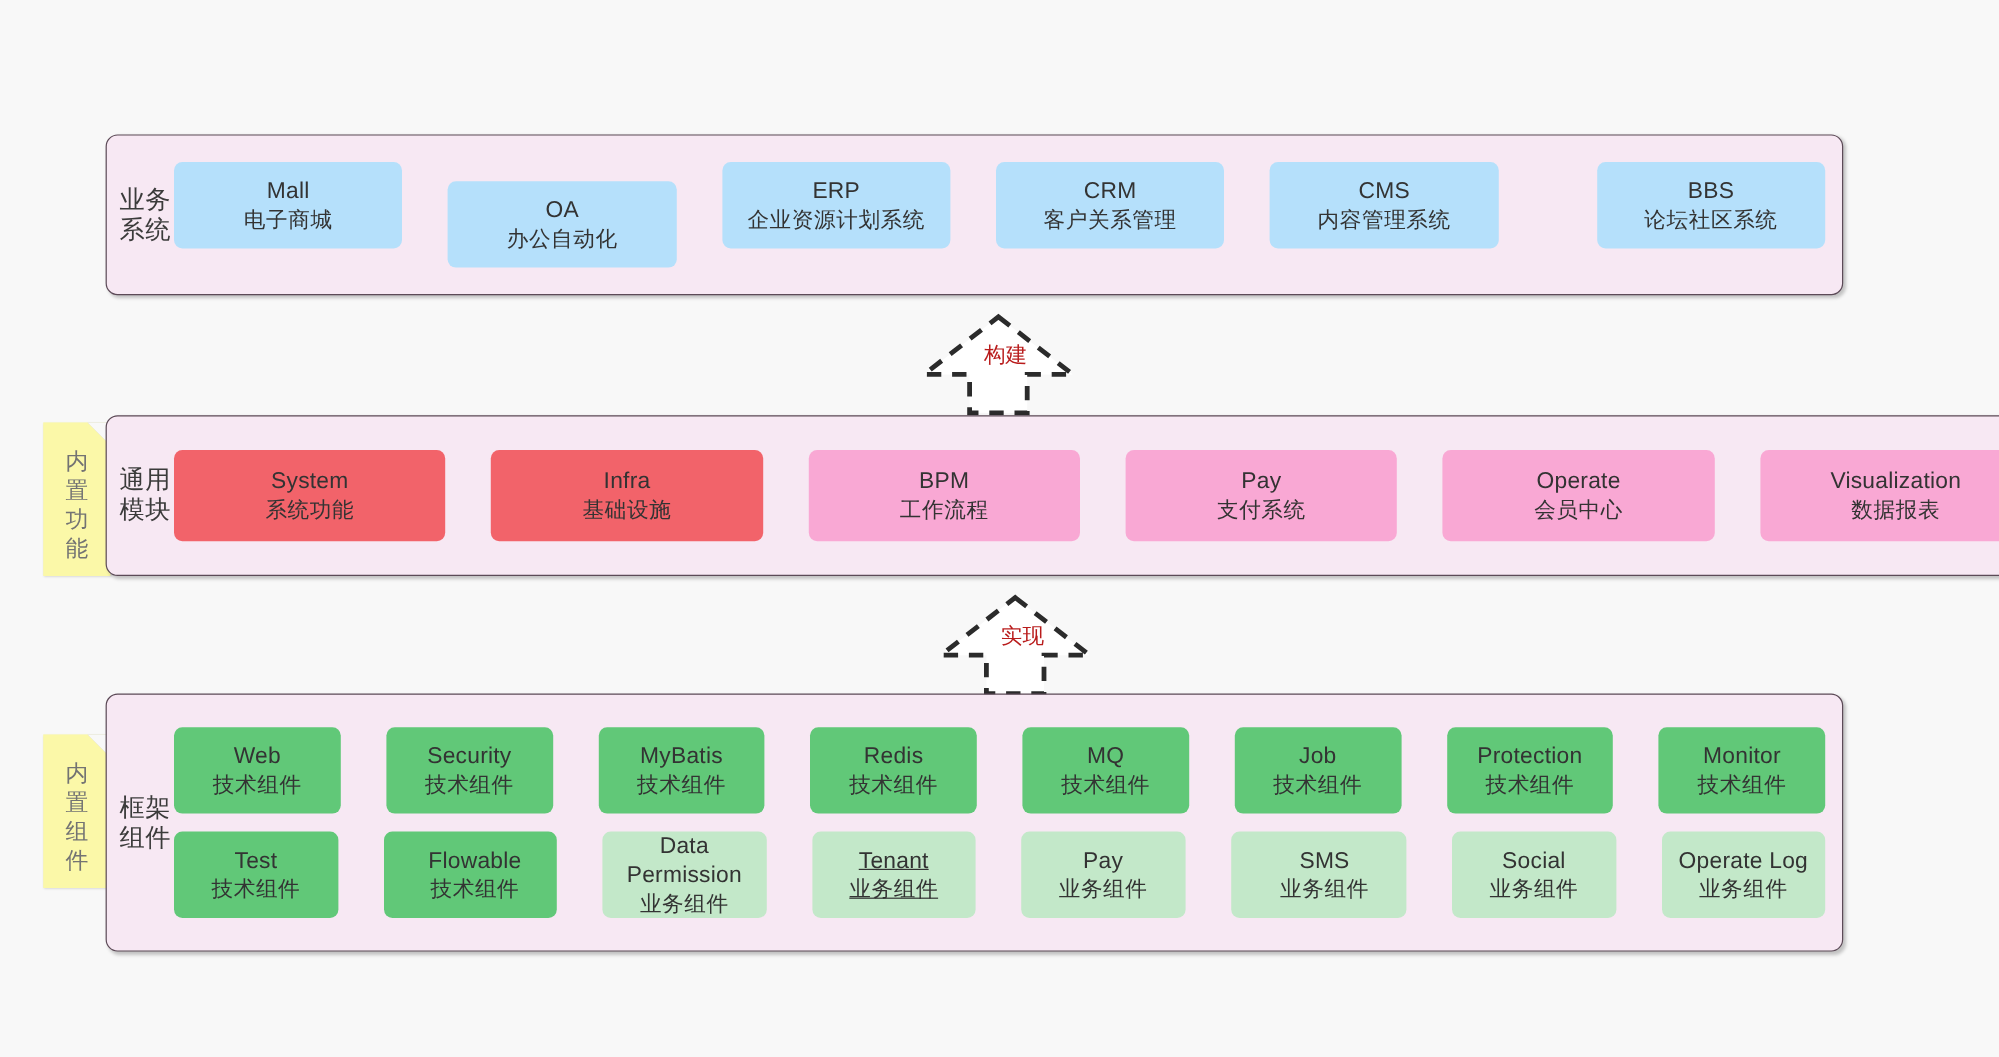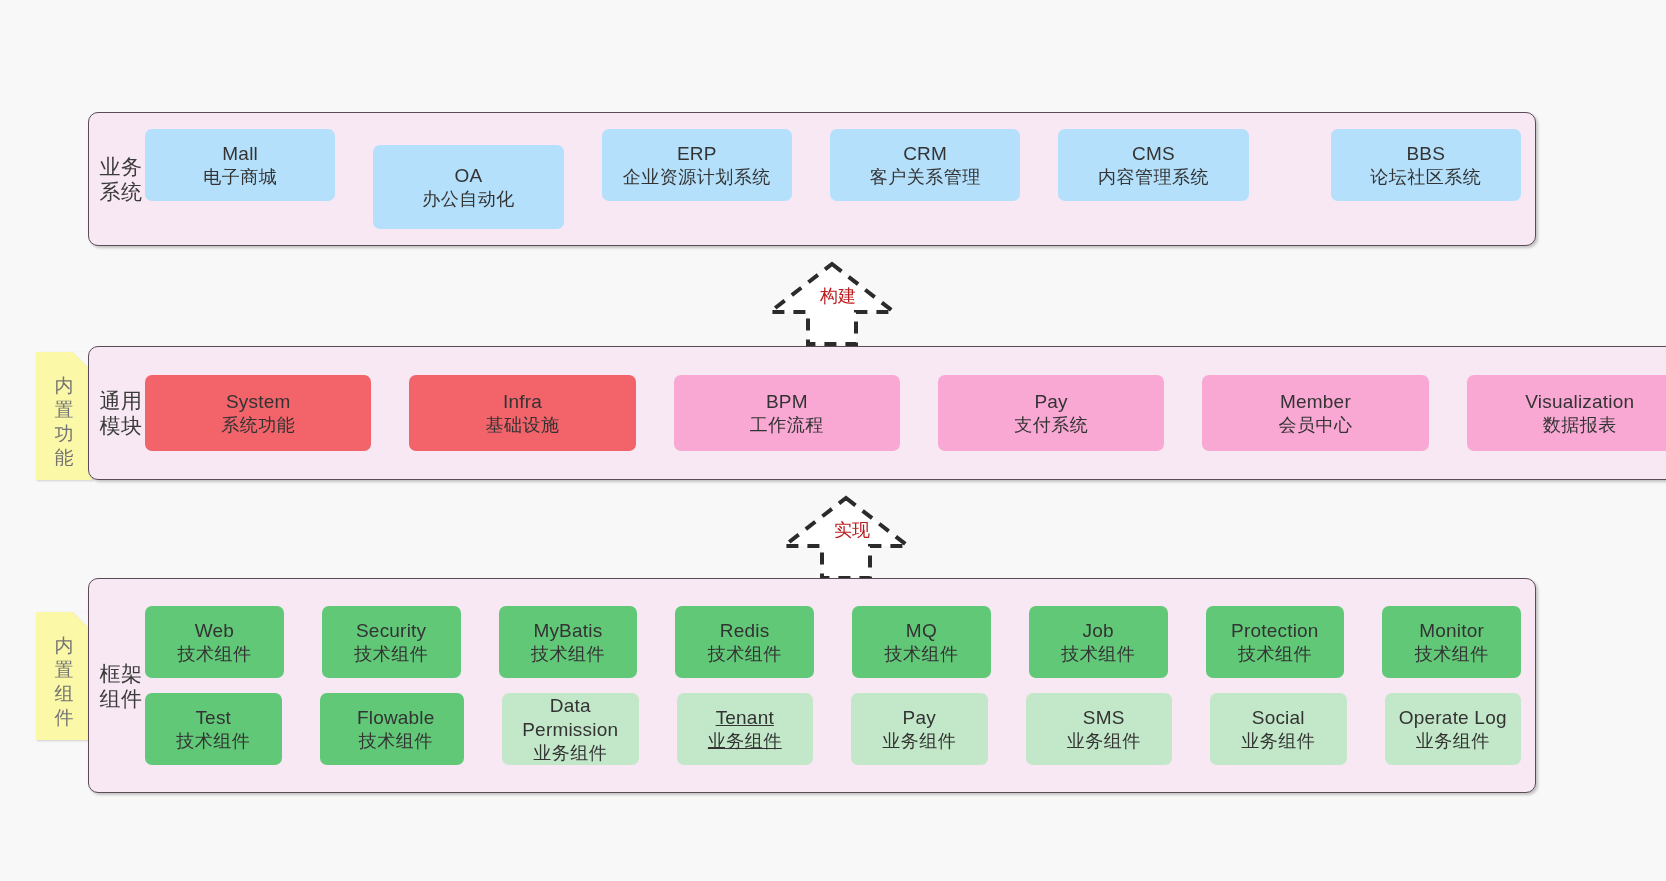--- a/index.html
+++ b/index.html
@@ -154,21 +154,21 @@
 <div class="canvas">
 
   <div class="layer" id="layer-0" style="left:88px; top:112px; width:1448px; height:134px;">
     <div class="layer-title">业务系统</div>
     <div class="layer-body">
       <div class="row">
         <div class="card blue" style="height:72px;">
           <span class="en">Mall</span>
           <span class="cn">电子商城</span>
         </div>
-        <div class="card blue" style="height:84px;margin-top:16px;">
+        <div class="card blue" style="height:72px;margin-top:16px;">
           <span class="en">OA</span>
           <span class="cn">办公自动化</span>
         </div>
         <div class="card blue" style="height:72px;">
           <span class="en">ERP</span>
           <span class="cn">企业资源计划系统</span>
         </div>
         <div class="card blue" style="height:72px;">
           <span class="en">CRM</span>
           <span class="cn">客户关系管理</span>
@@ -212,21 +212,21 @@
         </div>
         <div class="card pink" style="height:76px;">
           <span class="en">BPM</span>
           <span class="cn">工作流程</span>
         </div>
         <div class="card pink" style="height:76px;">
           <span class="en">Pay</span>
           <span class="cn">支付系统</span>
         </div>
         <div class="card pink" style="height:76px;">
-          <span class="en">Member</span>
+          <span class="en">Operate</span>
           <span class="cn">会员中心</span>
         </div>
         <div class="card pink" style="height:76px;">
           <span class="en">Visualization</span>
           <span class="cn">数据报表</span>
         </div>
       </div>
     </div>
   </div>
 

